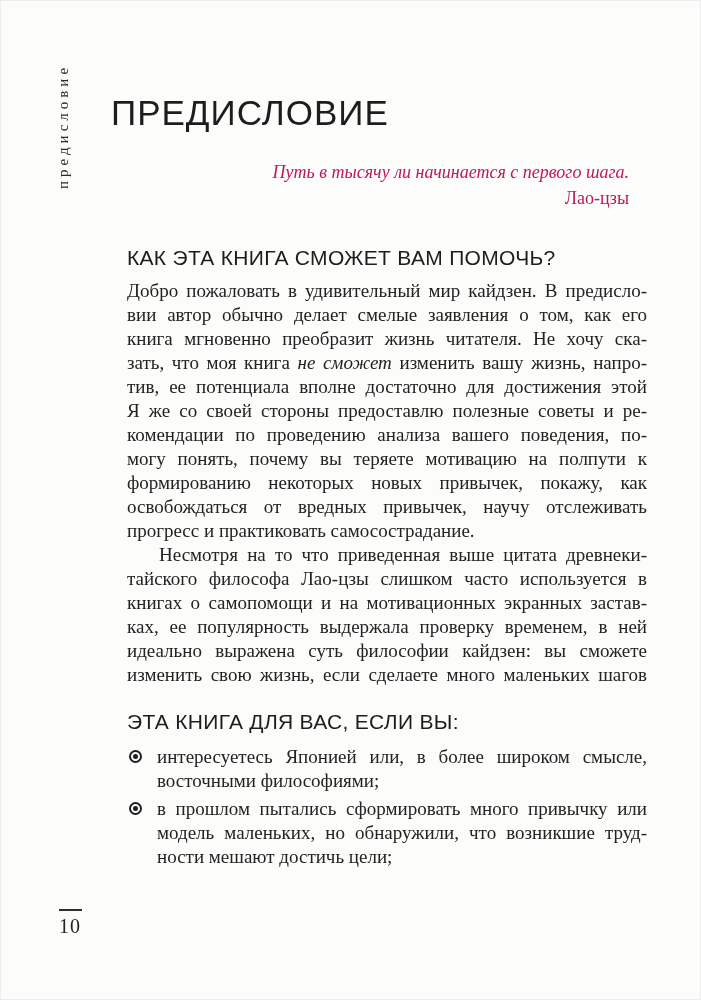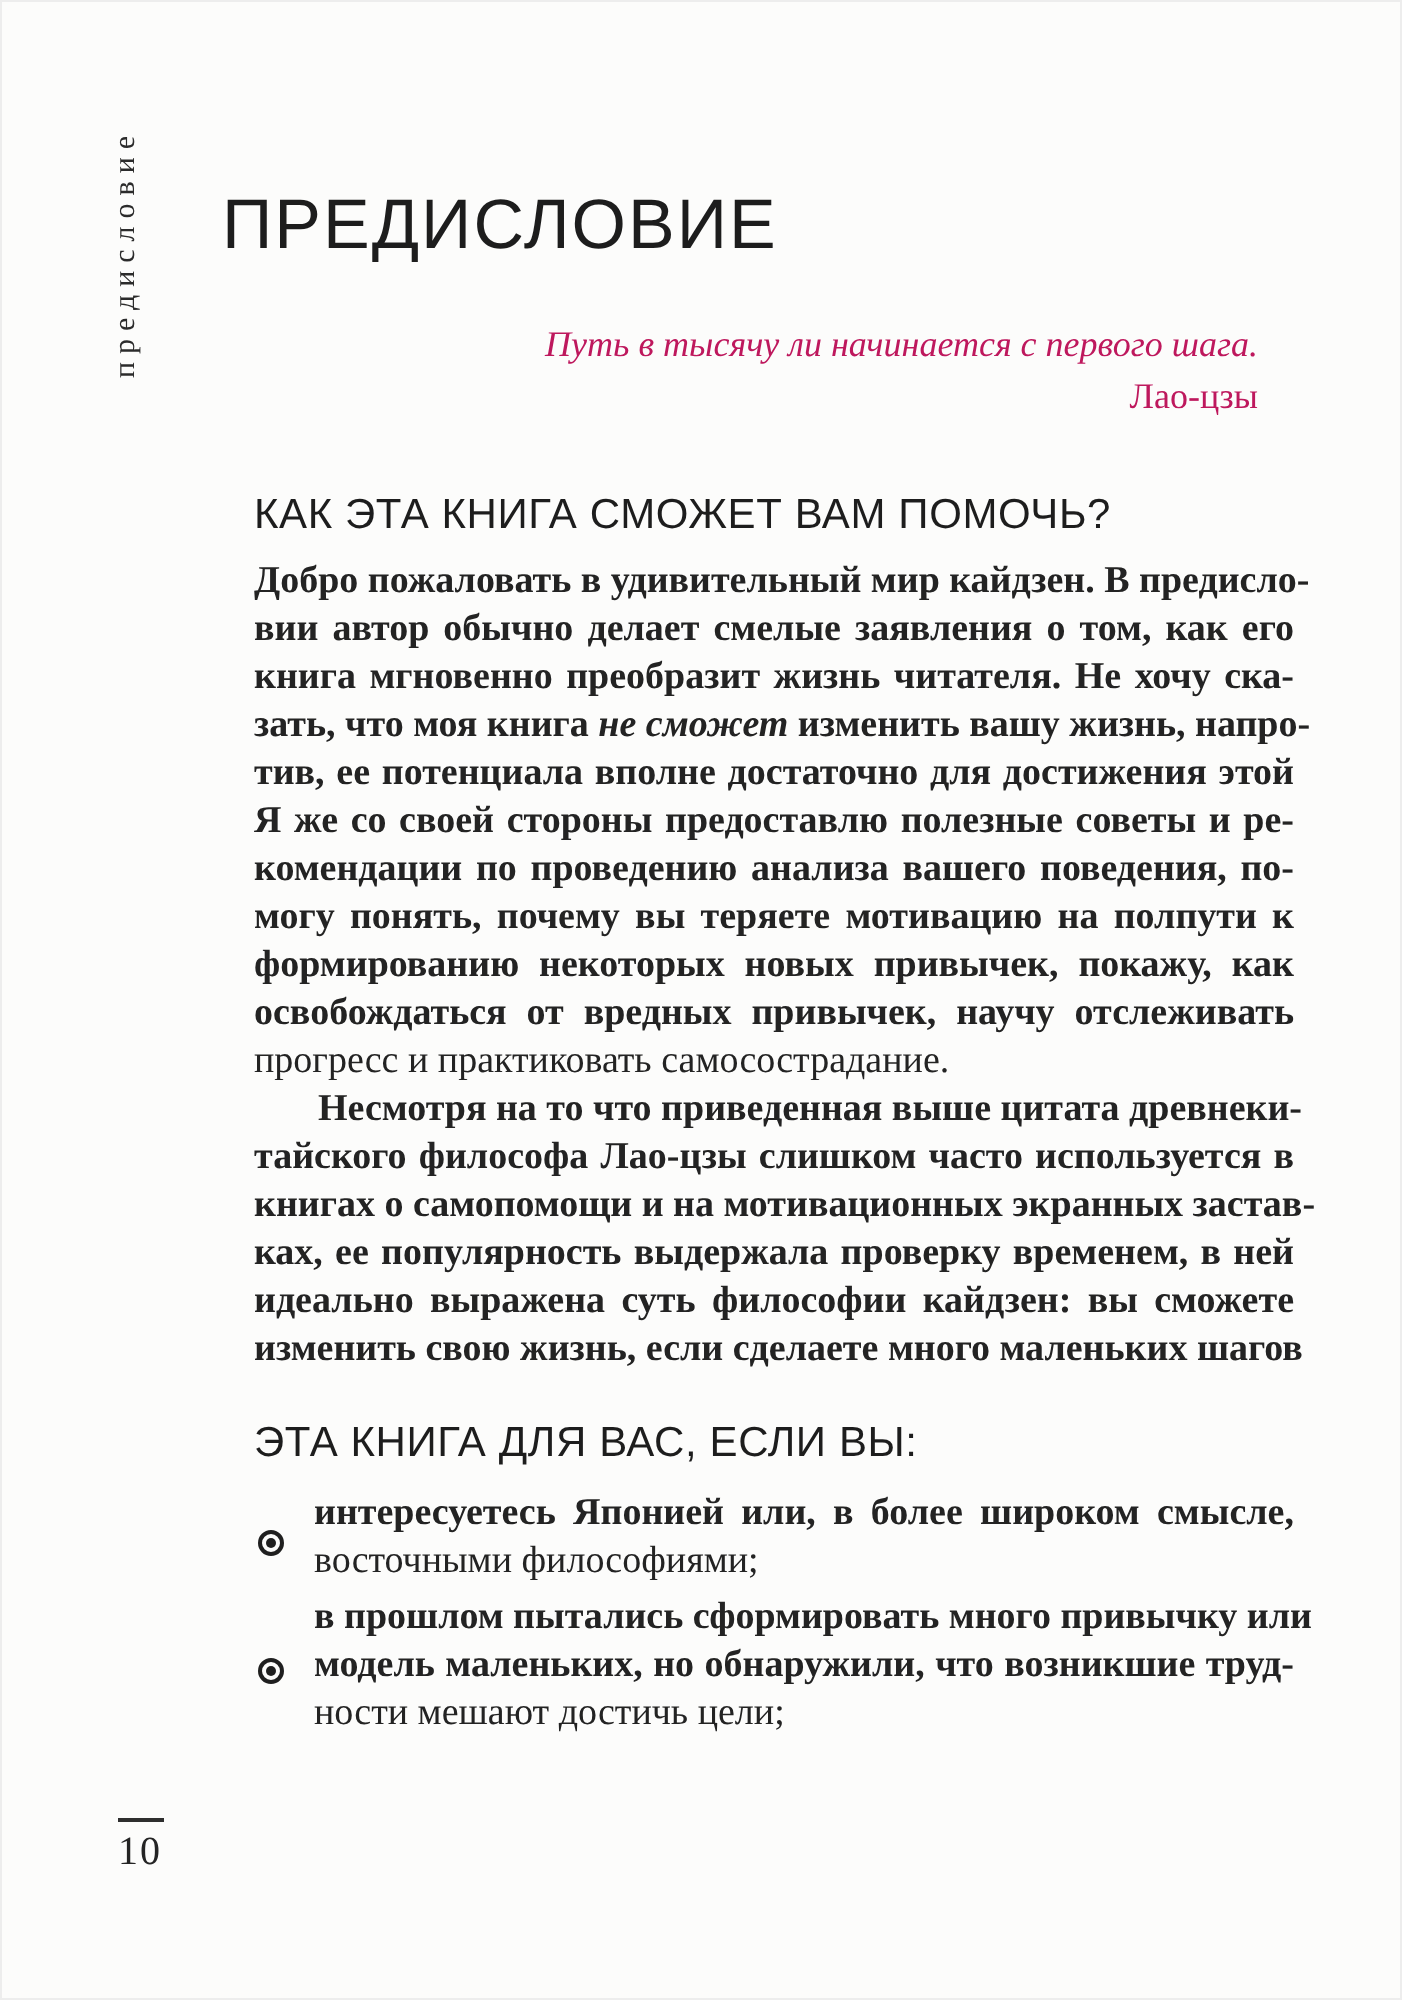--- a/index.html
+++ b/index.html
@@ -78,28 +78,27 @@
 
   .para { margin: 0; }
   .ln {
     font-size: 19px;
     line-height: 24px;
     white-space: nowrap;
   }
   .ln.j {
     text-align: justify;
     text-align-last: justify;
-    font-weight: bold;
   }
   .ln.ind { text-indent: 32px; }
   .ln em { font-style: italic; }
 
   
   .bullets { margin: 0; padding: 0; list-style: none; }
-  .bullet-item { display: flex; align-items: center; margin: 0 0 4px 0; }
+  .bullet-item { display: flex; align-items: flex-start; margin: 0 0 4px 0; }
   .bullet-item:last-child { margin-bottom: 0; }
   .marker {
     flex: 0 0 30px;
     padding-top: 5px;
     padding-left: 2px;
     box-sizing: border-box;
   }
   .ring {
     display: block;
     width: 9px;

